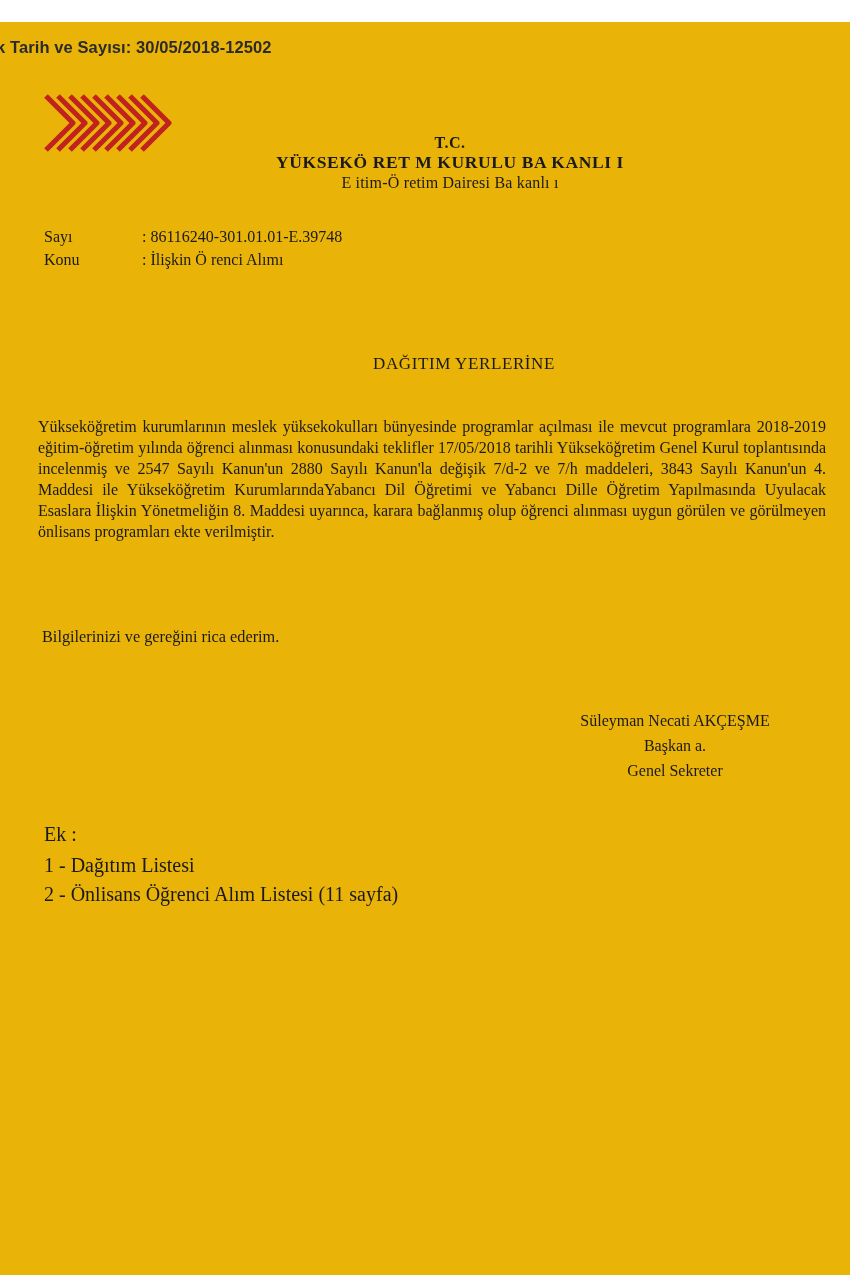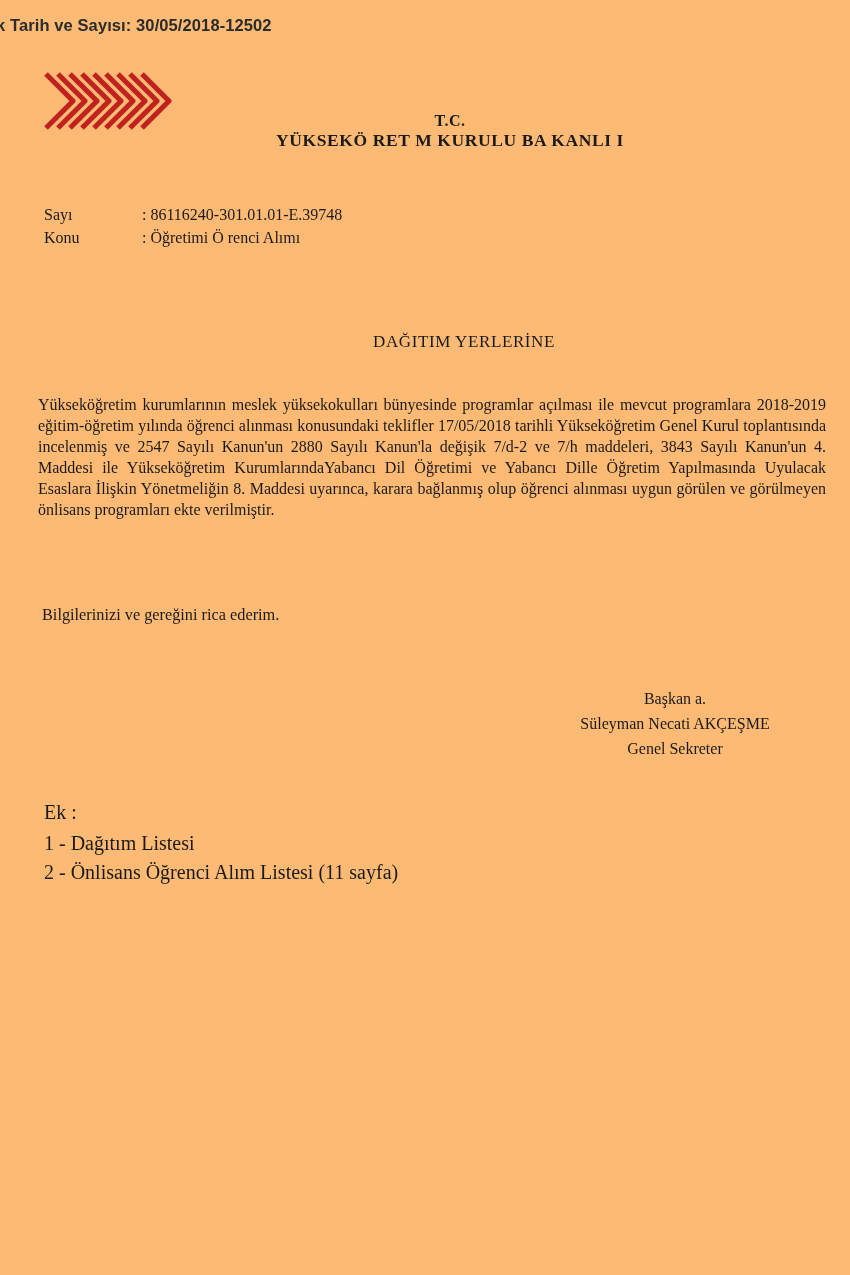--- a/index.html
+++ b/index.html
@@ -12,21 +12,22 @@
     height: 1275px;
     position: relative;
     font-family: "Liberation Serif", serif;
     color: #1a1a1a;
     overflow: hidden;
   }
 
   .page {
     position: absolute;
     inset: 0;
-    background: #fdba74;
+    background: #eab308;
+    margin-top: 22px;
   }
 
   
   .top-stamp {
     position: absolute;
     left: -4px;
     top: 16px;
     font-family: "Liberation Sans", sans-serif;
     font-size: 16.5px;
     font-weight: bold;
@@ -180,44 +181,45 @@
         <line x1="86" y1="56" x2="114" y2="28"></line>
         <line x1="98" y1="2" x2="126" y2="30"></line>
         <line x1="98" y1="56" x2="126" y2="28"></line>
       </g>
     </svg>
   </div>
 
   <div class="org-header">
     <div class="org-line-tc">T.C.</div>
     <div class="org-line-main">YÜKSEKÖ  RET M KURULU BA  KANLI  I</div>
+    <div class="org-line-sub">E  itim-Ö  retim Dairesi Ba  kanlı  ı</div>
   </div>
 
   <div class="meta">
     <div class="meta-row">
       <span class="meta-label">Sayı</span>
       <span class="meta-value">: 86116240-301.01.01-E.39748</span>
     </div>
     <div class="meta-row">
       <span class="meta-label">Konu</span>
-      <span class="meta-value">: Öğretimi Ö  renci Alımı</span>
+      <span class="meta-value">: İlişkin Ö  renci Alımı</span>
     </div>
   </div>
 
   <div class="addressee">DAĞITIM YERLERİNE</div>
 
   <div class="body-block">
     <p class="body-par">Yükseköğretim kurumlarının meslek yüksekokulları bünyesinde programlar açılması ile mevcut programlara 2018-2019 eğitim-öğretim yılında öğrenci alınması konusundaki teklifler 17/05/2018 tarihli Yükseköğretim Genel Kurul toplantısında incelenmiş ve 2547 Sayılı Kanun'un 2880 Sayılı Kanun'la değişik 7/d-2 ve 7/h maddeleri, 3843 Sayılı Kanun'un 4. Maddesi ile Yükseköğretim KurumlarındaYabancı Dil Öğretimi ve Yabancı Dille Öğretim Yapılmasında Uyulacak Esaslara İlişkin Yönetmeliğin 8. Maddesi uyarınca, karara bağlanmış olup öğrenci alınması uygun görülen ve görülmeyen önlisans programları ekte verilmiştir.</p>
   </div>
 
   <div class="body-closing">Bilgilerinizi ve gereğini rica ederim.</div>
 
   <div class="signature">
+    <div>Süleyman Necati AKÇEŞME</div>
     <div>Başkan a.</div>
-    <div>Süleyman Necati AKÇEŞME</div>
     <div>Genel Sekreter</div>
   </div>
 
   <div class="ek-block">
     <div class="ek-title">Ek :</div>
     <div class="ek-item">1 - Dağıtım Listesi</div>
     <div class="ek-item">2 - Önlisans Öğrenci Alım Listesi (11 sayfa)</div>
   </div>
 
 </div>

